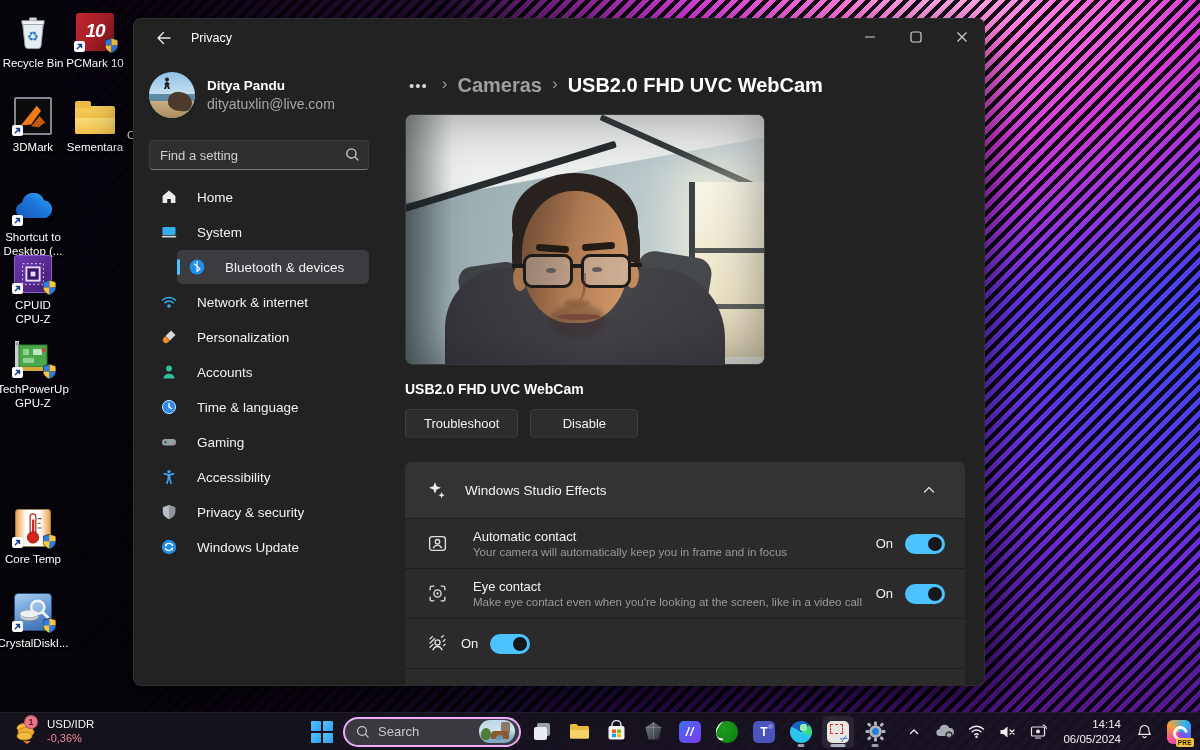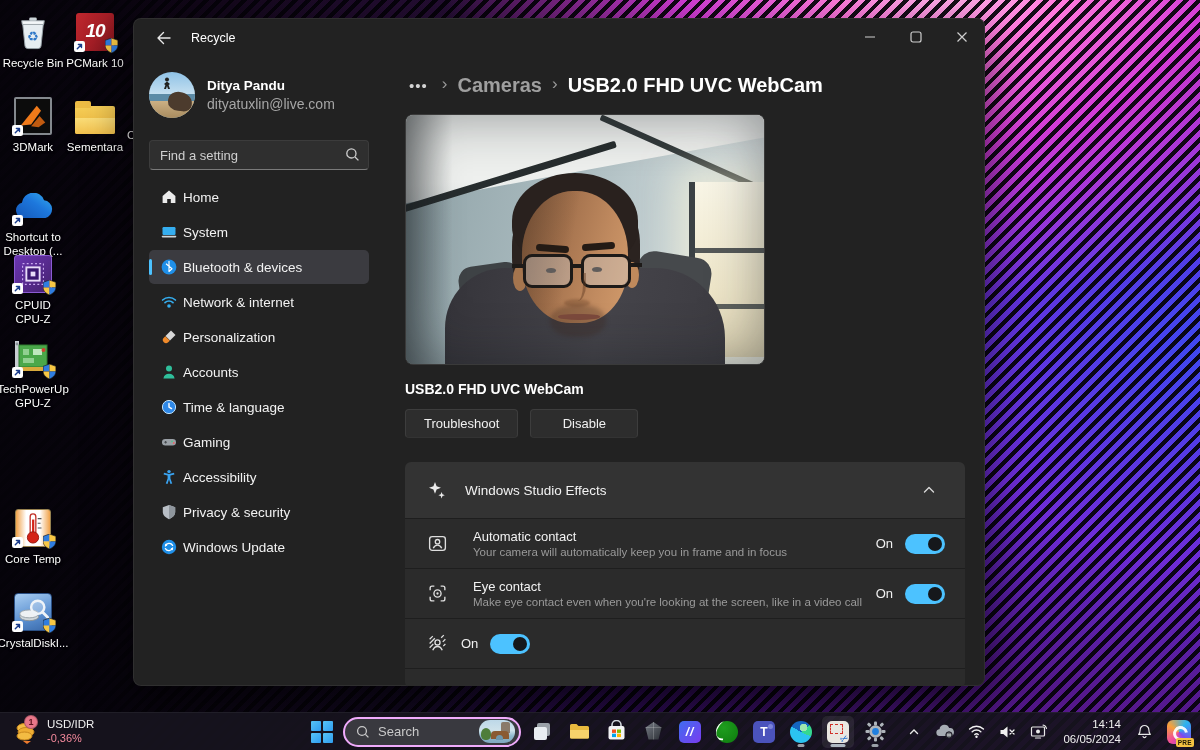--- a/index.html
+++ b/index.html
@@ -59,22 +59,22 @@
   .av-rock{position:absolute;right:3px;bottom:7px;width:24px;height:19px;background:#4c3b2d;border-radius:45% 55% 35% 45%;transform:rotate(6deg);}
   .av-person{position:absolute;left:12px;top:5px;width:12px;height:13px;}
   .pname{font-size:13.5px;font-weight:bold;color:#fff;}
   .pmail{font-size:14px;color:#a6a6a6;margin-top:3px;}
   .findbox{position:relative;margin-top:22px;}
   .findbox input{width:100%;height:30px;background:#2f2f2f;border:1px solid #3c3c3c;border-bottom:1px solid #7a7a7a;border-radius:4px;
     color:#e8e8e8;font-size:13px;padding:0 40px 0 10px;outline:none;font-family:inherit;}
   .findbox input::placeholder{color:#cfcfcf;}
   .findbox .mag{position:absolute;right:9px;top:7px;}
   .nav{list-style:none;margin-top:10px;}
-  .nav-item{display:flex;align-items:center;gap:6px;height:34px;padding:0 11px;border-radius:5px;font-size:13.5px;color:#f2f2f2;position:relative;margin:1px 0;cursor:pointer;}
-  .nav-item.sel{background:#3b3b40;}
+  .nav-item{display:flex;align-items:center;gap:20px;height:34px;padding:0 11px;border-radius:5px;font-size:13.5px;color:#f2f2f2;position:relative;margin:1px 0;cursor:pointer;}
+  .nav-item.sel{background:#3b3b40;margin-left:28px;}
   .nav-item.sel::before{content:"";position:absolute;left:0;top:9px;width:3px;height:16px;border-radius:2px;background:var(--accent);}
   .nicon{width:17px;height:17px;flex:none;display:flex;align-items:center;justify-content:center;}
 
   
   .content{flex:1;padding:0 20px 0 24px;}
   .breadcrumb{display:flex;align-items:center;margin-top:12px;height:30px;}
   .bc-ell{background:none;border:none;color:#d2d2d2;font-size:15px;letter-spacing:1px;cursor:pointer;padding:2px 4px;}
   .bc-chev{color:#9a9a9a;font-size:17px;padding:0 10px;transform:translateY(-1px);}
   .bc-parent{font-size:20px;font-weight:600;color:#9f9f9f;cursor:pointer;}
   .bc-current{font-size:20px;font-weight:600;color:#fff;}
@@ -373,21 +373,21 @@
     <div class="dlabel">CrystalDiskI...</div>
   </div>
 
   <div class="win">
     <div class="titlebar">
       <button class="backbtn">
         <svg width="16" height="16" viewBox="0 0 16 16">
             <path d="M8.5 2.5L3 8l5.5 5.5M3 8h12" stroke="#e8e8e8" stroke-width="1.4" fill="none" stroke-linecap="round" stroke-linejoin="round"></path>
           </svg>
       </button>
-      <span class="wtitle">Recycle</span>
+      <span class="wtitle">Privacy</span>
       <div class="wcontrols">
         <div class="wctl">
           <svg width="18" height="18" viewBox="0 0 18 18">
               <path d="M4 9h10" stroke="#cfcfcf" stroke-width="1.2"></path>
             </svg>
         </div>
         <div class="wctl">
           <svg width="18" height="18" viewBox="0 0 18 18">
               <rect x="4" y="4" width="10" height="10" rx="2" stroke="#cfcfcf" stroke-width="1.2" fill="none"></rect>
             </svg>

